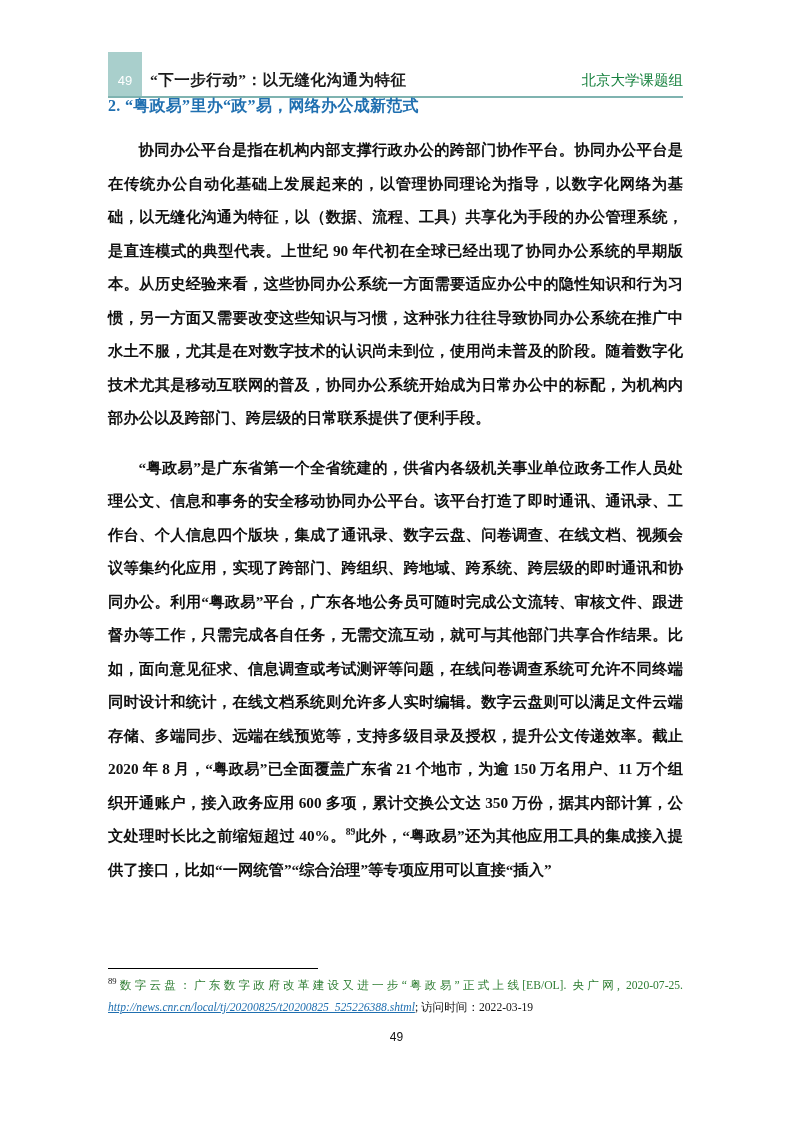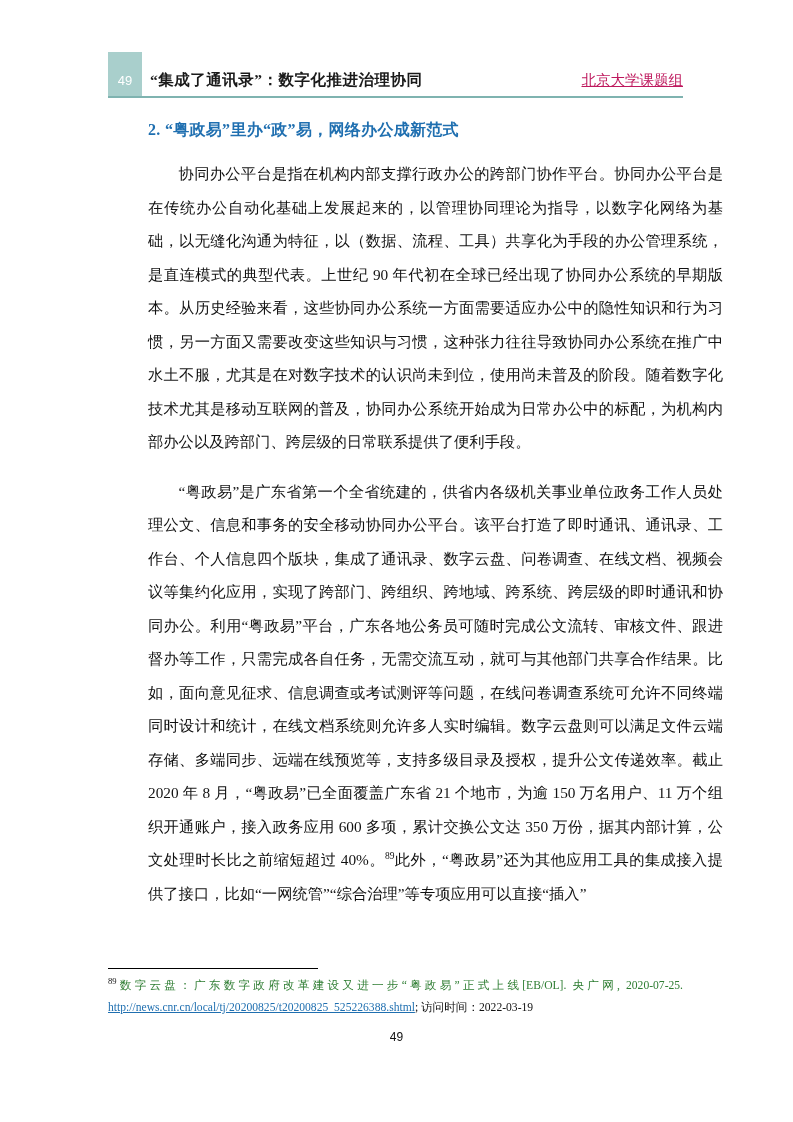--- a/index.html
+++ b/index.html
@@ -53,48 +53,47 @@
     font-weight: bold;
     color: #1a1a1a;
     letter-spacing: 0.5px;
     white-space: nowrap;
   }
   .header-org {
     position: absolute;
     right: 0;
     top: 19px;
     font-size: 14.5px;
-    color: #be185d;
+    color: #15803d;
     white-space: nowrap;
-    text-decoration: underline;
   }
 
   
   .content {
     position: absolute;
     left: 108px;
-    top: 120px;
+    top: 96px;
     width: 575px;
-    margin-left: 40px;
   }
   .section-heading {
     font-size: 16px;
     font-weight: bold;
     color: #1f6fb0;
     margin: 0 0 16px 0;
     letter-spacing: 0.3px;
   }
   p.body {
     margin: 0 0 16px 0;
     font-size: 15.3px;
     line-height: 33.5px;
     color: #111111;
     text-align: justify;
     text-justify: inter-ideograph;
     text-indent: 2em;
+    font-weight: bold;
   }
   sup.fnref {
     font-size: 9.5px;
     vertical-align: super;
     line-height: 0;
   }
 
   
   .footnote-rule {
     position: absolute;
@@ -118,20 +117,21 @@
     font-size: 8.6px;
     vertical-align: super;
     line-height: 0;
   }
   .fn-green {
     color: #2e7d32;
   }
   .fn-link {
     color: #1f6fb0;
     text-decoration: underline;
+    font-style: italic;
   }
 
   
   .footer-pagenum {
     position: absolute;
     left: 0;
     top: 1030px;
     width: 793px;
     text-align: center;
     font-size: 12px;
@@ -139,21 +139,21 @@
     color: #111111;
   }
 </style>
 </head>
 <body>
 
 <div class="page">
 
   <div class="header">
     <div class="page-badge">49</div>
-    <div class="header-title">“集成了通讯录”：数字化推进治理协同</div>
+    <div class="header-title">“下一步行动”：以无缝化沟通为特征</div>
     <div class="header-org">北京大学课题组</div>
     <div class="header-rule"></div>
   </div>
 
   <div class="content">
     <h2 class="section-heading">2. “粤政易”里办“政”易，网络办公成新范式</h2>
     <p class="body">协同办公平台是指在机构内部支撑行政办公的跨部门协作平台。协同办公平台是在传统办公自动化基础上发展起来的，以管理协同理论为指导，以数字化网络为基础，以无缝化沟通为特征，以（数据、流程、工具）共享化为手段的办公管理系统，是直连模式的典型代表。上世纪 90 年代初在全球已经出现了协同办公系统的早期版本。从历史经验来看，这些协同办公系统一方面需要适应办公中的隐性知识和行为习惯，另一方面又需要改变这些知识与习惯，这种张力往往导致协同办公系统在推广中水土不服，尤其是在对数字技术的认识尚未到位，使用尚未普及的阶段。随着数字化技术尤其是移动互联网的普及，协同办公系统开始成为日常办公中的标配，为机构内部办公以及跨部门、跨层级的日常联系提供了便利手段。</p>
     <p class="body"><span>“粤政易”是广东省第一个全省统建的，供省内各级机关事业单位政务工作人员处理公文、信息和事务的安全移动协同办公平台。该平台打造了即时通讯、通讯录、工作台、个人信息四个版块，集成了通讯录、数字云盘、问卷调查、在线文档、视频会议等集约化应用，实现了跨部门、跨组织、跨地域、跨系统、跨层级的即时通讯和协同办公。利用“粤政易”平台，广东各地公务员可随时完成公文流转、审核文件、跟进督办等工作，只需完成各自任务，无需交流互动，就可与其他部门共享合作结果。比如，面向意见征求、信息调查或考试测评等问题，在线问卷调查系统可允许不同终端同时设计和统计，在线文档系统则允许多人实时编辑。数字云盘则可以满足文件云端存储、多端同步、远端在线预览等，支持多级目录及授权，提升公文传递效率。截止 2020 年 8 月，“粤政易”已全面覆盖广东省 21 个地市，为逾 150 万名用户、11 万个组织开通账户，接入政务应用 600 多项，累计交换公文达 350 万份，据其内部计算，公文处理时长比之前缩短超过 40%。</span><sup class="fnref">89</sup><span>此外，“粤政易”还为其他应用工具的集成接入提供了接口，比如“一网统管”“综合治理”等专项应用可以直接“插入”</span></p>
   </div>
 

